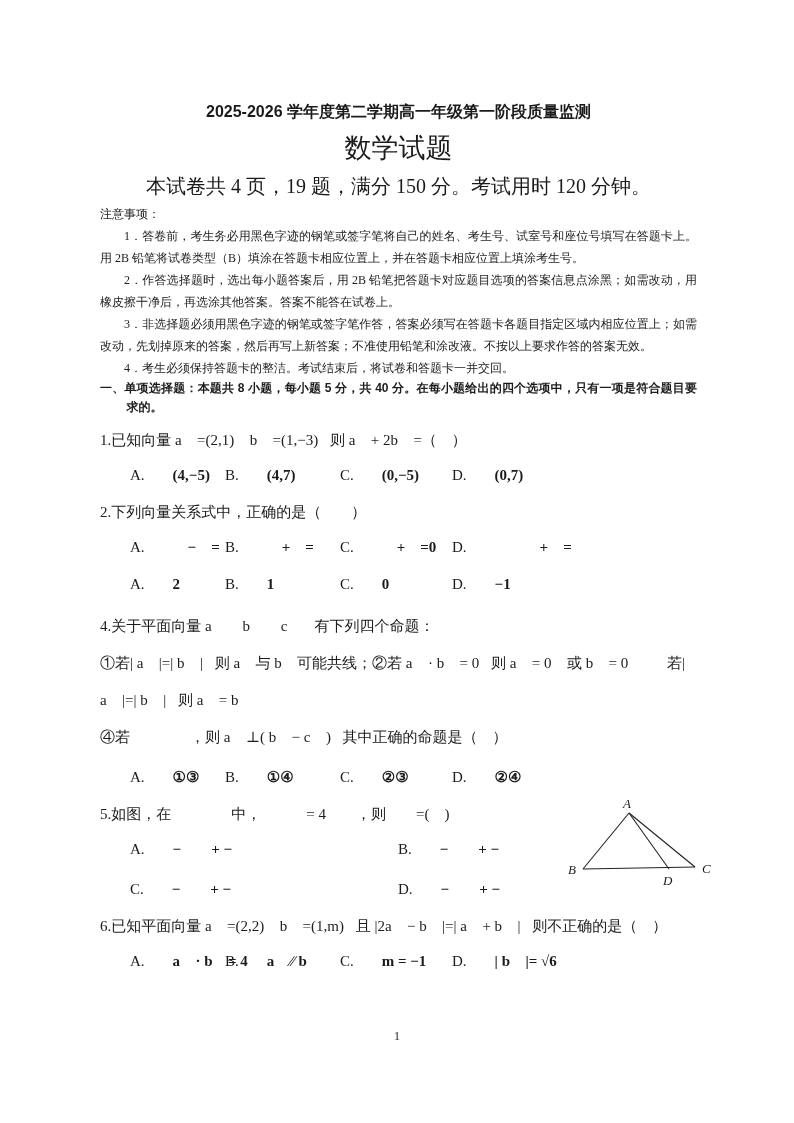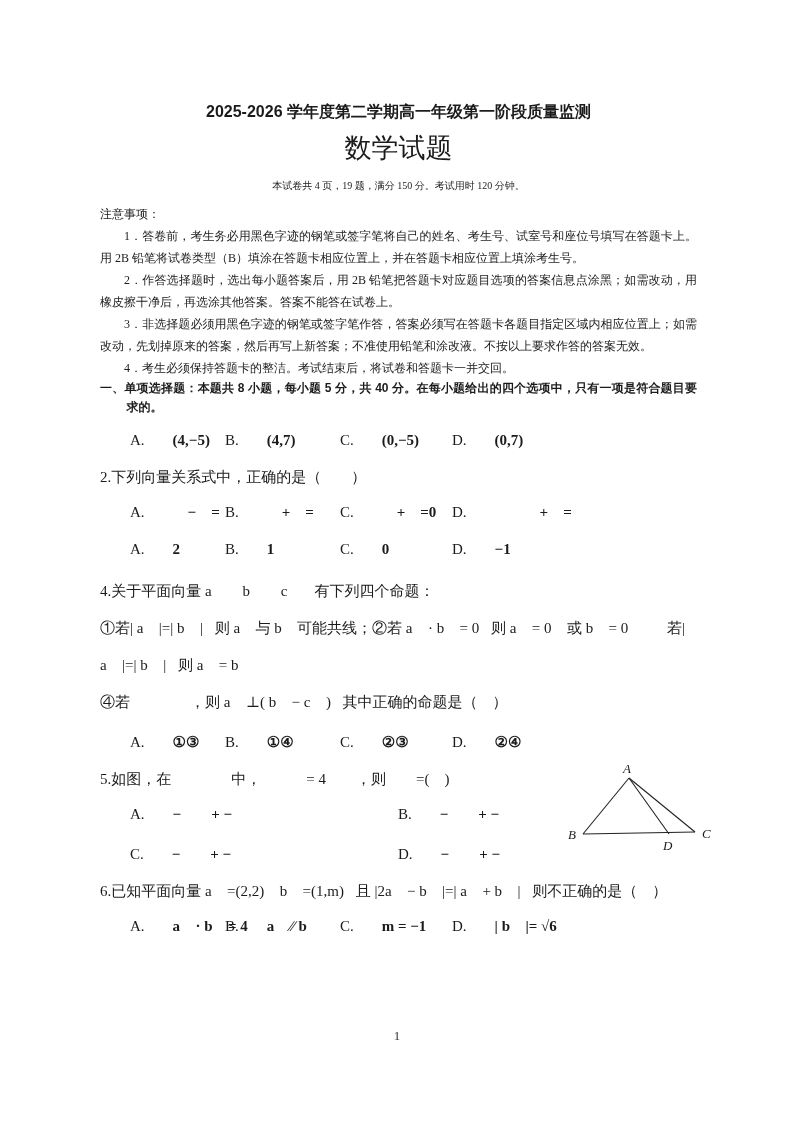--- a/index.html
+++ b/index.html
@@ -13,21 +13,21 @@
     padding:99px 97px 0 100px;position:relative;background:#ffffff;
   }
   .title{
     font-family:"Liberation Sans","DejaVu Sans",sans-serif;
     font-weight:bold;font-size:16px;line-height:26px;text-align:center;
   }
   .subtitle{
     font-family:"Liberation Sans","DejaVu Sans",sans-serif;
     font-weight:normal;font-size:27px;line-height:34px;text-align:center;margin-top:6px;
   }
-  .meta{font-size:10px;line-height:22px;text-align:center;margin-top:10px;}
+  .meta{font-size:20px;line-height:22px;text-align:center;margin-top:10px;}
   .notice{margin-top:6px;font-size:12px;line-height:22px;}
   .notice-label{margin:0;}
   .notice-item{margin:0;text-indent:2em;text-align:justify;}
   .section-heading{
     font-family:"Liberation Sans","DejaVu Sans",sans-serif;
     font-weight:bold;font-size:12px;line-height:19px;text-align:justify;
     padding-left:2.2em;text-indent:-2.2em;margin:0;
   }
   .question{font-size:15px;margin-top:10px;}
   .stem{line-height:27px;}
@@ -66,20 +66,21 @@
     <p class="notice-label">注意事项：</p>
     <p class="notice-item">1．答卷前，考生务必用黑色字迹的钢笔或签字笔将自己的姓名、考生号、试室号和座位号填写在答题卡上。用 2B 铅笔将试卷类型（B）填涂在答题卡相应位置上，并在答题卡相应位置上填涂考生号。</p>
     <p class="notice-item">2．作答选择题时，选出每小题答案后，用 2B 铅笔把答题卡对应题目选项的答案信息点涂黑；如需改动，用橡皮擦干净后，再选涂其他答案。答案不能答在试卷上。</p>
     <p class="notice-item">3．非选择题必须用黑色字迹的钢笔或签字笔作答，答案必须写在答题卡各题目指定区域内相应位置上；如需改动，先划掉原来的答案，然后再写上新答案；不准使用铅笔和涂改液。不按以上要求作答的答案无效。</p>
     <p class="notice-item">4．考生必须保持答题卡的整洁。考试结束后，将试卷和答题卡一并交回。</p>
   </div>
 
   <p class="section-heading">一、单项选择题：本题共 8 小题，每小题 5 分，共 40 分。在每小题给出的四个选项中，只有一项是符合题目要求的。</p>
 
   <div class="question">
+    <div class="stem">1.已知向量 a⃗ =(2,1)， b⃗ =(1,−3)，则 a⃗ + 2b⃗ =（　）</div>
     <div class="options cols4">
       <div class="opt">
           <span class="opt-label">A.</span>
           <span class="opt-text">(4,−5)</span>
         </div>
       <div class="opt">
           <span class="opt-label">B.</span>
           <span class="opt-text">(4,7)</span>
         </div>
       <div class="opt">

